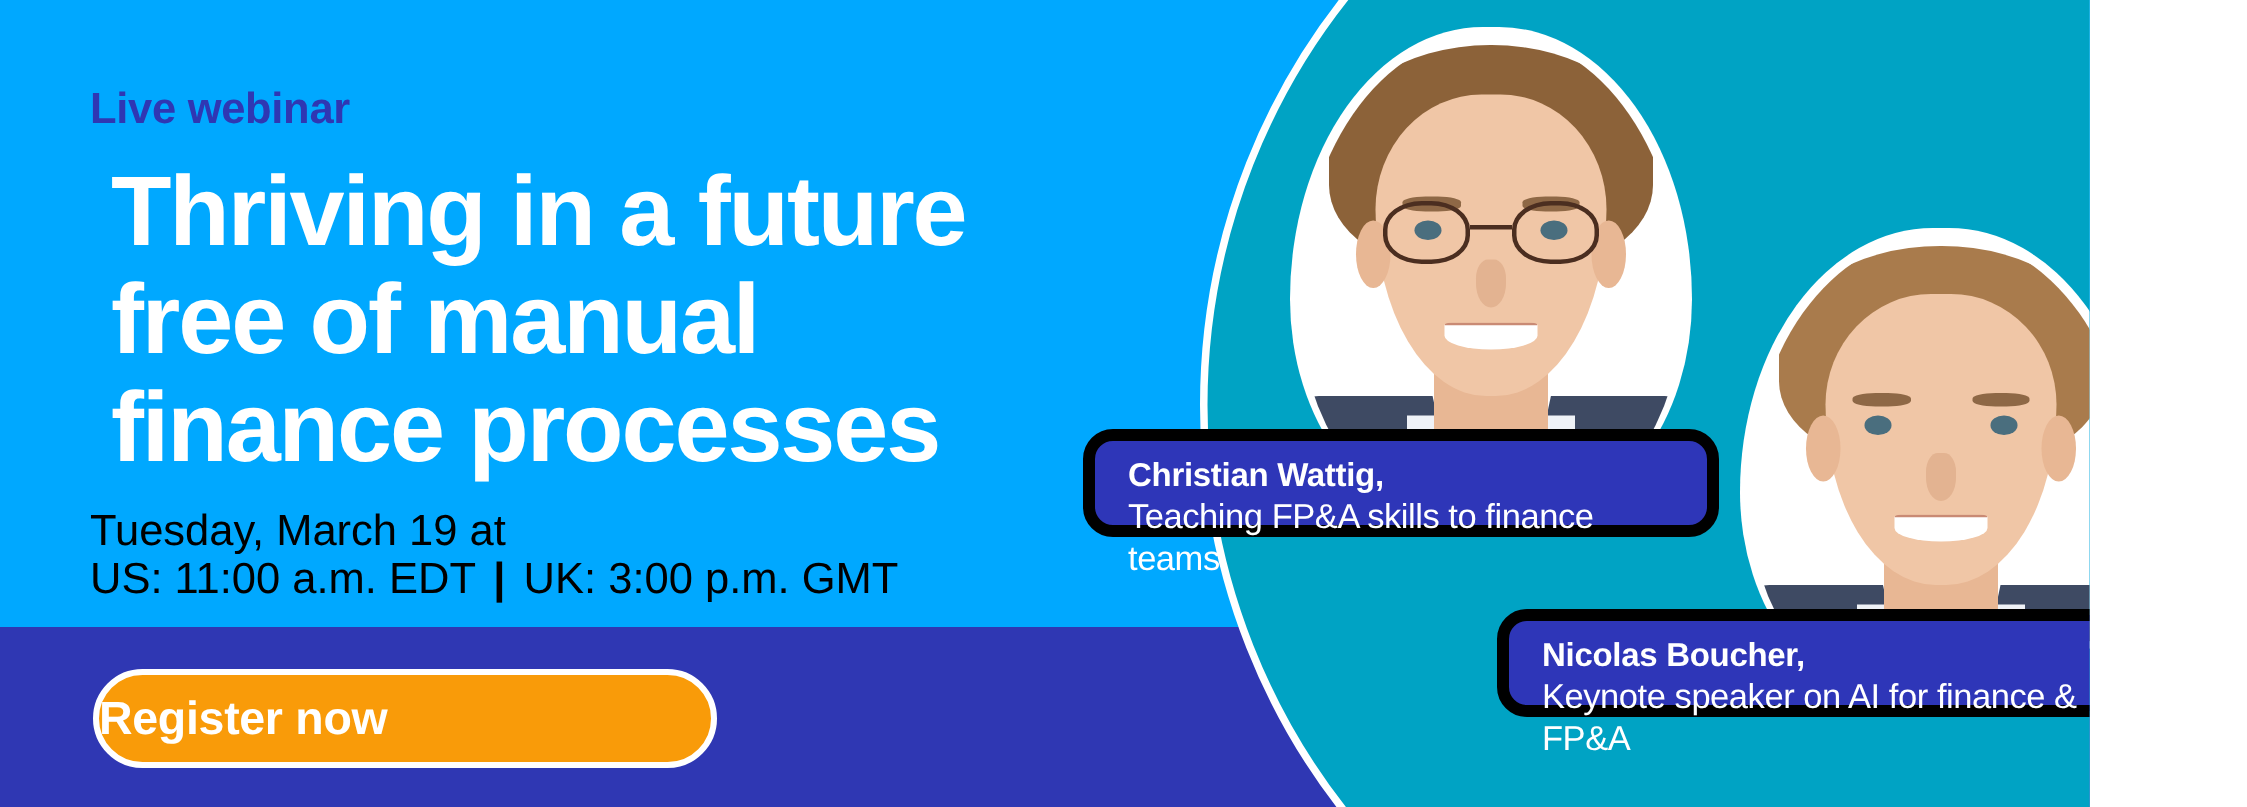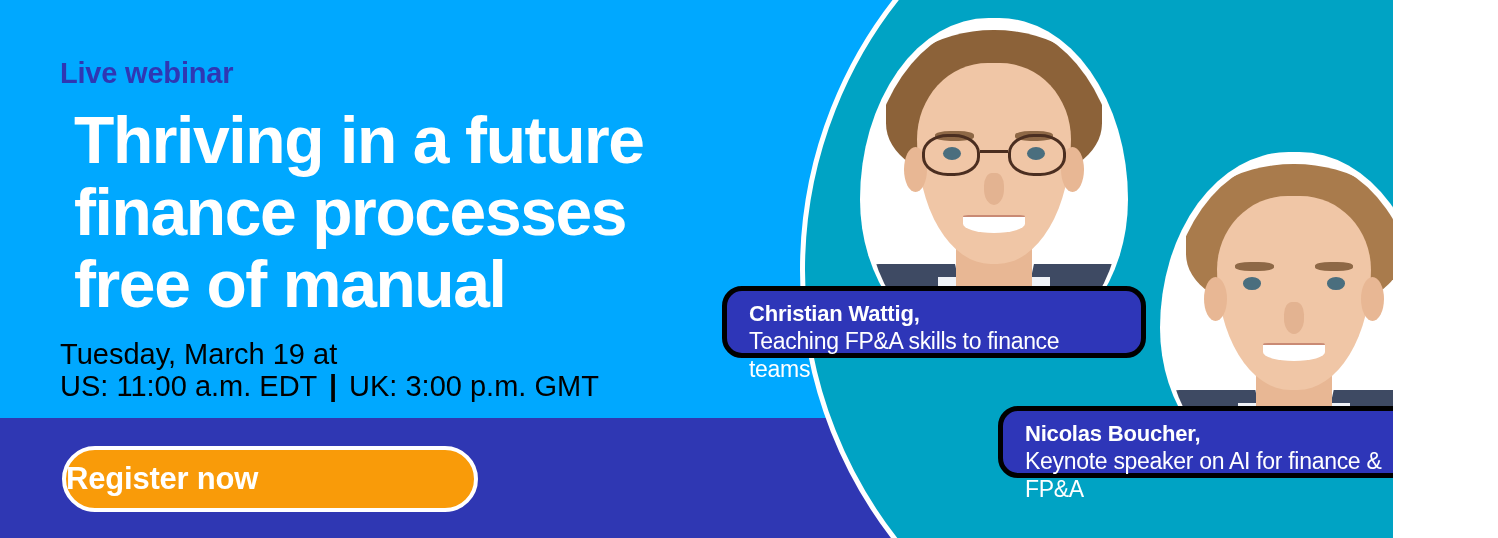--- a/index.html
+++ b/index.html
@@ -215,21 +215,21 @@
   #portrait-nicolas {
     left: 1160px; top: 152px;
     width: 268px; height: 320px;
   }
   #portrait-nicolas .p-hair { background: #A97B4C; }
 
   
   .badge {
     position: absolute;
     background: #2E36B8;
-    border: 5px solid #000000;
+    border: 8px solid #000000;
     border-radius: 20px;
     box-sizing: border-box;
     color: #ffffff;
     padding: 9px 22px 11px 22px;
   }
   .badge .b-name {
     display: block;
     font-size: 22px;
     font-weight: bold;
     line-height: 27px;
@@ -250,22 +250,22 @@
 <div id="banner">
 
   <div class="bg-blue"></div>
   <div class="bg-purple-band"></div>
   <div class="bg-teal-circle"></div>
 
   <div class="eyebrow">Live webinar</div>
 
   <div class="headline">
     <span class="ln">Thriving in a future</span>
+    <span class="ln">free of manual</span>
     <span class="ln">finance processes</span>
-    <span class="ln">free of manual</span>
   </div>
 
   <div class="datetime">
     <span>Tuesday, March 19 at</span>
     <span class="dt-line2">
       <b>US:</b>
       <span>11:00 a.m. EDT</span>
       <span class="sep">|</span>
       <b>UK:</b>
       <span>3:00 p.m. GMT</span>

